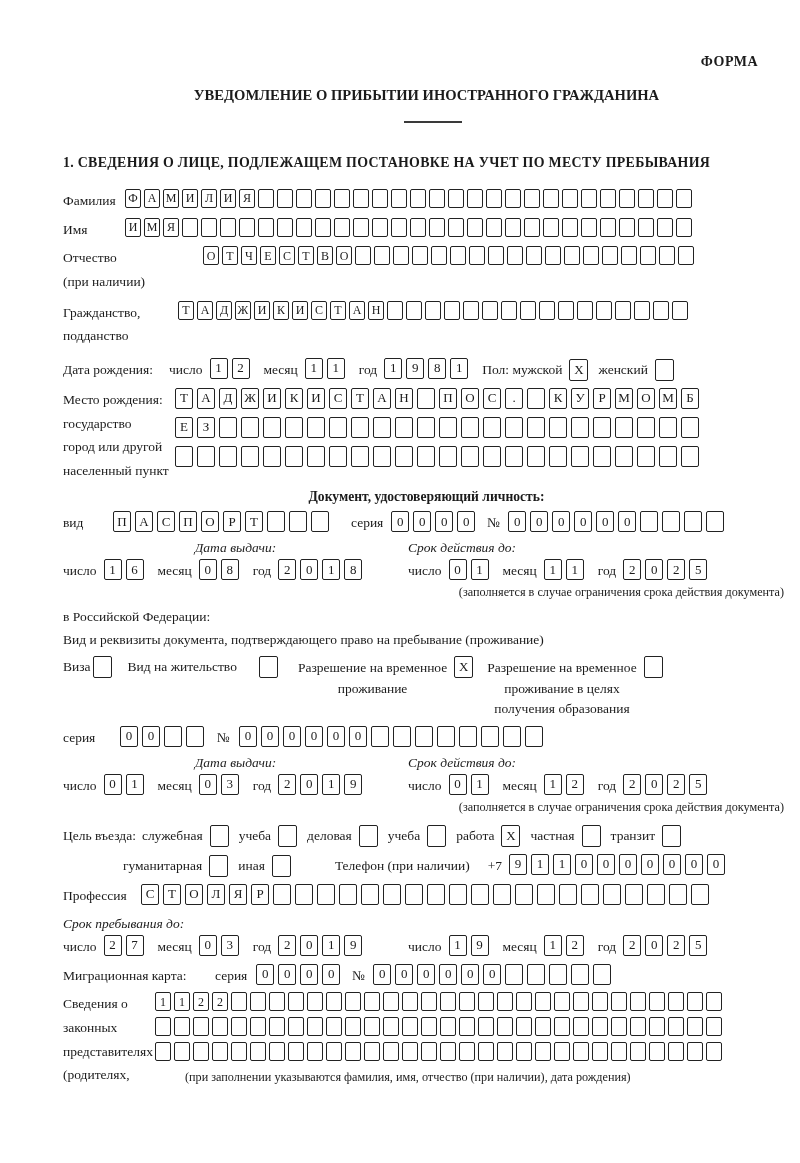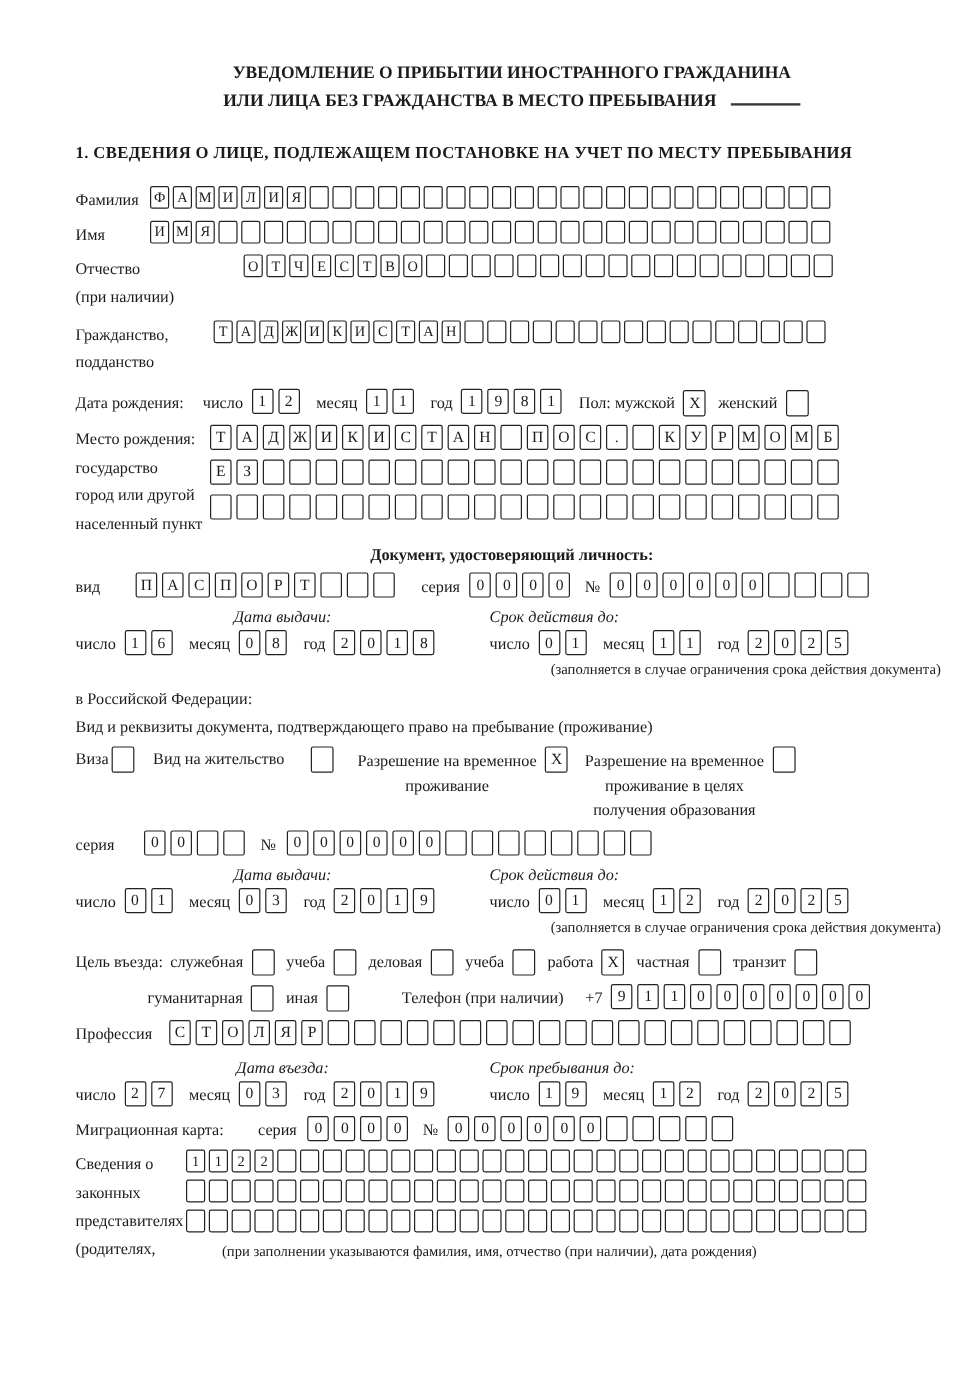--- a/index.html
+++ b/index.html
@@ -44,24 +44,25 @@
   .gap-xl{margin-left:34px;}
   .repsnote{font-size:12.2px;margin-top:8px;margin-left:30px;}
   .repsrows .cells{margin-bottom:6px;}
 </style>
 </head>
 <body>
 
 <div class="page">
 
 
+  <div class="forma">ФОРМА</div>
 
   <div class="title">
     <div>УВЕДОМЛЕНИЕ О ПРИБЫТИИ ИНОСТРАННОГО ГРАЖДАНИНА</div>
-    <div><span>ИЛИ ЛИЦА БЕЗ ГРАЖДАНСТВА В МЕСТО ПРЕБЫВАНИЯ</span><span class="blank"></span></div>
+    <div><span class="blank"></span></div>
   </div>
 
   <div class="sec">1. СВЕДЕНИЯ О ЛИЦЕ, ПОДЛЕЖАЩЕМ ПОСТАНОВКЕ НА УЧЕТ ПО МЕСТУ ПРЕБЫВАНИЯ</div>
 
   <div class="frow">
     <span class="lbl" style="width:62px">Фамилия</span>
     <span class="cells">
         <span class="cell">Ф</span>
         <span class="cell">А</span>
         <span class="cell">М</span>
@@ -565,21 +566,20 @@
         <span class="cell"></span>
         <span class="cell"></span>
         <span class="cell"></span>
         <span class="cell"></span>
         <span class="cell"></span>
         <span class="cell"></span>
       </span>
   </div>
 
   <div class="colheads" style="margin-top:10px">
-    <span class="c1">Дата въезда:</span>
     <span class="c2">Срок пребывания до:</span>
   </div>
   <div class="frow">
     <span class="datecol">
         <span class="dategroup lg">
           <span class="dlab">число</span>
           <span class="cells lg">
             <span class="cell">2</span>
             <span class="cell">7</span>
           </span>

